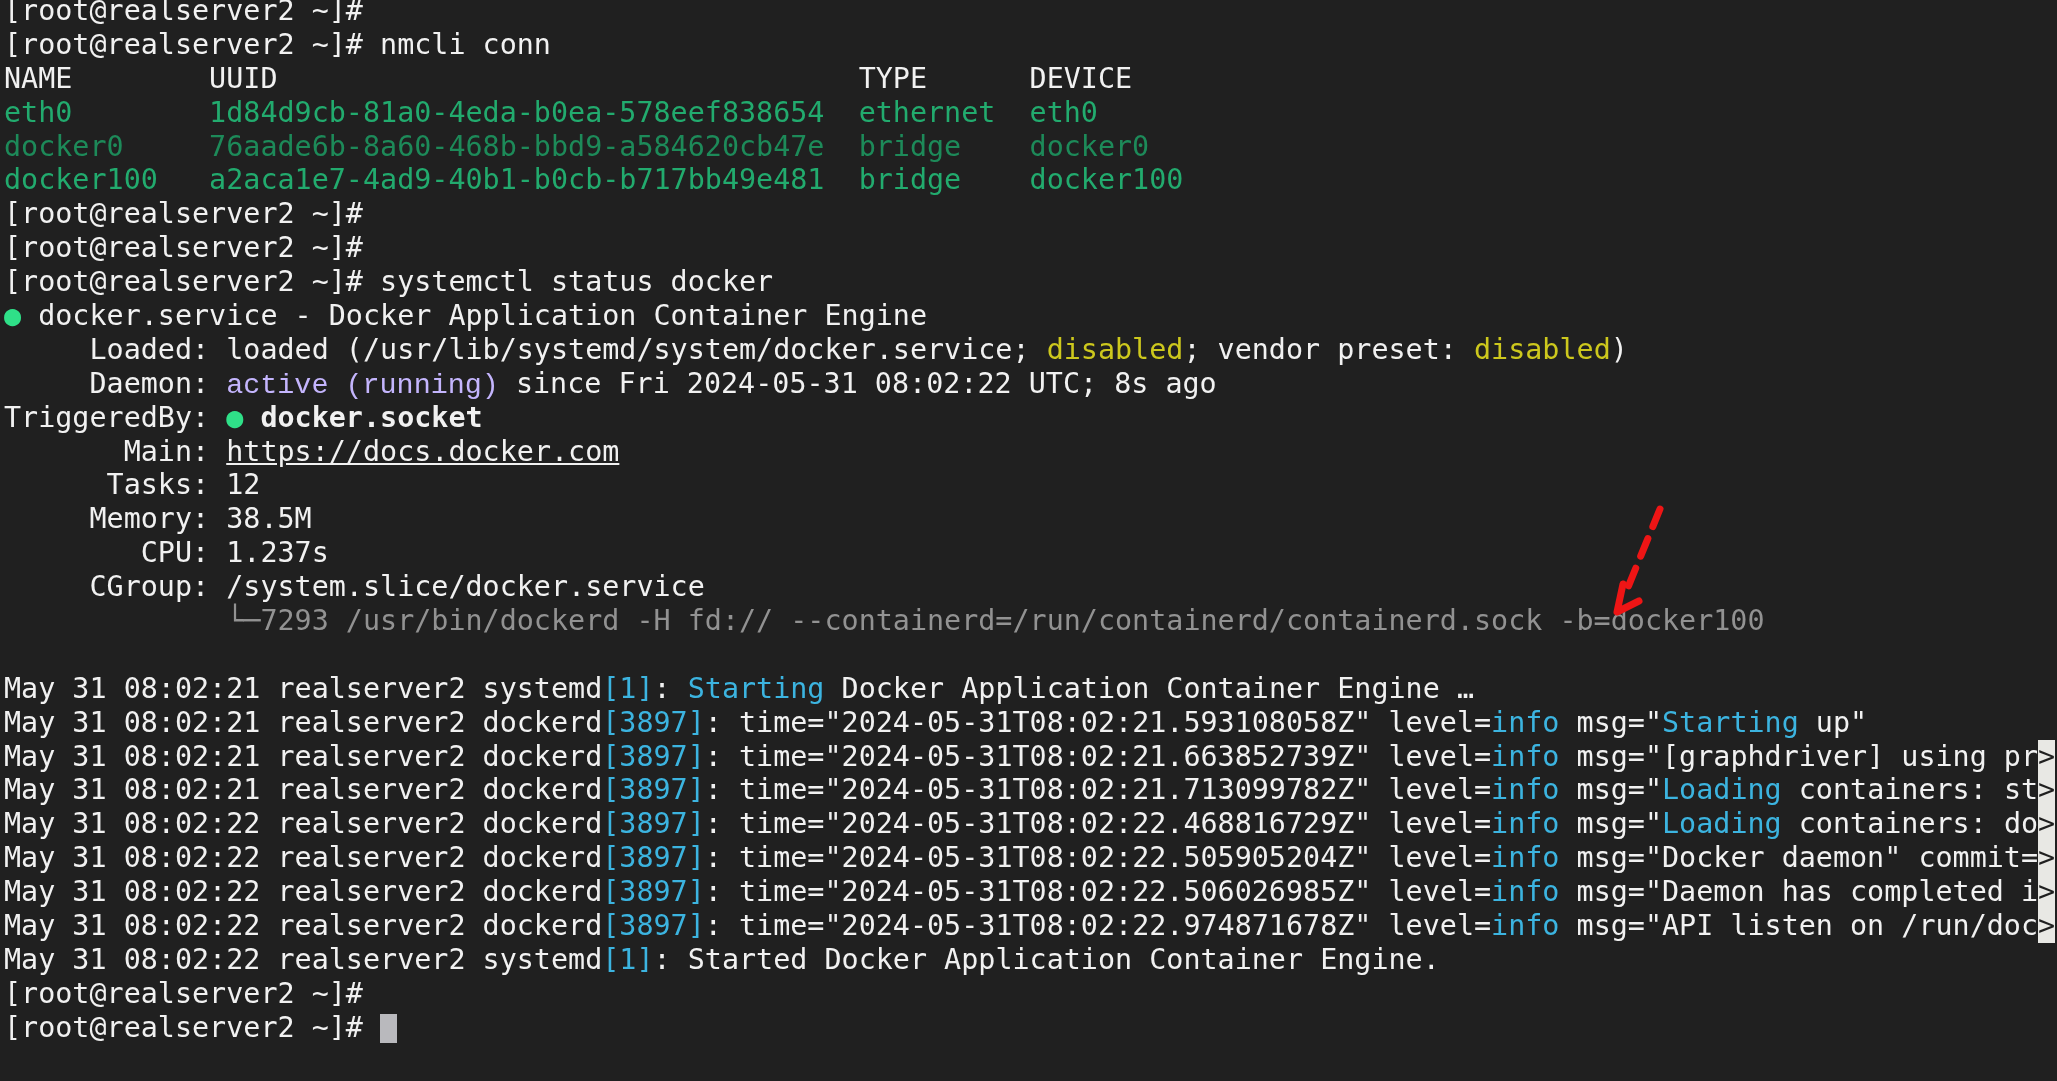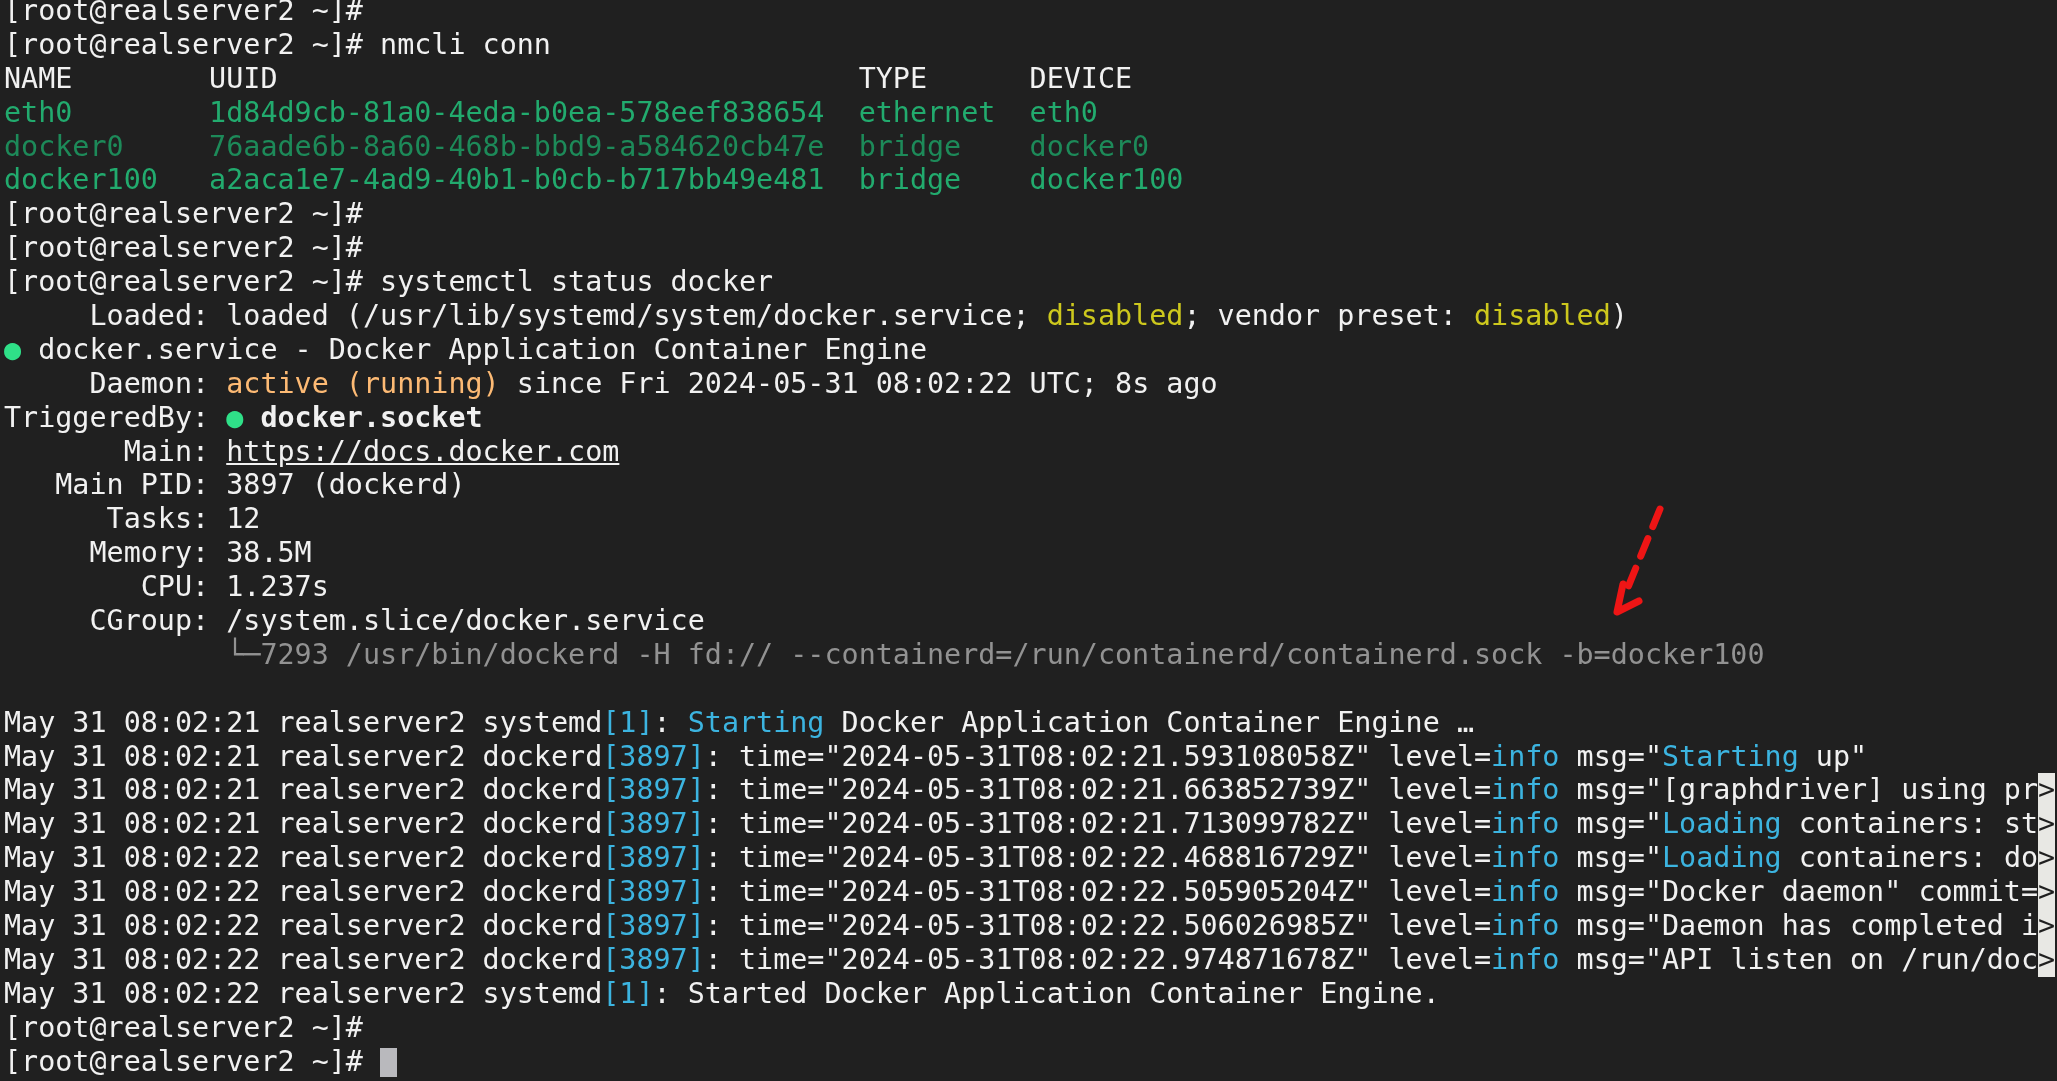--- a/index.html
+++ b/index.html
@@ -58,26 +58,25 @@
   <div id="term">
       <div class="line"><span style="color: rgb(241, 241, 241);">[root@realserver2 ~]#</span></div>
       <div class="line"><span style="color: rgb(241, 241, 241);">[root@realserver2 ~]# nmcli conn</span></div>
       <div class="line"><span style="color: rgb(241, 241, 241);">NAME        UUID                                  TYPE      DEVICE</span></div>
       <div class="line"><span style="color: rgb(34, 171, 110);">eth0        1d84d9cb-81a0-4eda-b0ea-578eef838654  ethernet  eth0</span></div>
       <div class="line"><span style="color: rgb(29, 138, 89);">docker0     76aade6b-8a60-468b-bbd9-a584620cb47e  bridge    docker0</span></div>
       <div class="line"><span style="color: rgb(34, 171, 110);">docker100   a2aca1e7-4ad9-40b1-b0cb-b717bb49e481  bridge    docker100</span></div>
       <div class="line"><span style="color: rgb(241, 241, 241);">[root@realserver2 ~]#</span></div>
       <div class="line"><span style="color: rgb(241, 241, 241);">[root@realserver2 ~]#</span></div>
       <div class="line"><span style="color: rgb(241, 241, 241);">[root@realserver2 ~]# systemctl status docker</span></div>
+      <div class="line"><span style="color: rgb(47, 224, 136);">●</span><span style="color: rgb(241, 241, 241);"> docker.service - Docker Application Container Engine</span></div>
       <div class="line"><span style="color: rgb(241, 241, 241);">     Loaded: loaded (/usr/lib/systemd/system/docker.service; </span><span style="color: rgb(205, 200, 29);">disabled</span><span style="color: rgb(241, 241, 241);">; vendor preset: </span><span style="color: rgb(205, 200, 29);">disabled</span><span style="color: rgb(241, 241, 241);">)</span></div>
-      <div class="line"><span style="color: rgb(47, 224, 136);">●</span><span style="color: rgb(241, 241, 241);"> docker.service - Docker Application Container Engine</span></div>
-      <div class="line"><span style="color: rgb(241, 241, 241);">     Daemon: </span><span style="color: #fdba74;">active (running)</span><span style="color: rgb(241, 241, 241);"> since Fri 2024-05-31 08:02:22 UTC; 8s ago</span></div>
+      <div class="line"><span style="color: rgb(241, 241, 241);">     Daemon: </span><span style="color: #c4b5fd; font-family: Liberation Mono, monospace;">active (running)</span><span style="color: rgb(241, 241, 241);"> since Fri 2024-05-31 08:02:22 UTC; 8s ago</span></div>
       <div class="line"><span style="color: rgb(241, 241, 241);">TriggeredBy: </span><span style="color: rgb(47, 224, 136);">●</span><span style="color: rgb(241, 241, 241); font-weight: bold;"> docker.socket</span></div>
       <div class="line"><span style="color: rgb(241, 241, 241);">       Main: </span><span class="underline" style="color: rgb(241, 241, 241);">https://docs.docker.com</span></div>
-      <div class="line"><span style="color: rgb(241, 241, 241);">   Main PID: 3897 (dockerd)</span></div>
       <div class="line"><span style="color: rgb(241, 241, 241); text-align: center;">      Tasks: 12</span></div>
       <div class="line"><span style="color: rgb(241, 241, 241);">     Memory: 38.5M</span></div>
       <div class="line"><span style="color: rgb(241, 241, 241);">        CPU: 1.237s</span></div>
       <div class="line"><span style="color: rgb(241, 241, 241);">     CGroup: /system.slice/docker.service</span></div>
       <div class="line"><span style="color: rgb(146, 146, 146);">             └─7293 /usr/bin/dockerd -H fd:// --containerd=/run/containerd/containerd.sock -b=docker100</span></div>
       <div class="line"></div>
       <div class="line"><span style="color: rgb(241, 241, 241); text-align: center;">May 31 08:02:21 realserver2 systemd</span><span style="color: rgb(60, 180, 224);">[1]</span><span style="color: rgb(241, 241, 241);">: </span><span style="color: rgb(60, 180, 224);">Starting</span><span style="color: rgb(241, 241, 241);"> Docker Application Container Engine …</span></div>
       <div class="line"><span style="color: rgb(241, 241, 241);">May 31 08:02:21 realserver2 dockerd</span><span style="color: rgb(60, 180, 224);">[3897]</span><span style="color: rgb(241, 241, 241);">: time="2024-05-31T08:02:21.593108058Z" level=</span><span style="color: rgb(60, 180, 224);">info</span><span style="color: rgb(241, 241, 241);"> msg="</span><span style="color: rgb(60, 180, 224);">Starting</span><span style="color: rgb(241, 241, 241);"> up"</span></div>
       <div class="line"><span style="color: rgb(241, 241, 241);">May 31 08:02:21 realserver2 dockerd</span><span style="color: rgb(60, 180, 224);">[3897]</span><span style="color: rgb(241, 241, 241);">: time="2024-05-31T08:02:21.663852739Z" level=</span><span style="color: rgb(60, 180, 224);">info</span><span style="color: rgb(241, 241, 241);"> msg="[graphdriver] using pr</span><span class="reverse">&gt;</span></div>
       <div class="line"><span style="color: rgb(241, 241, 241);">May 31 08:02:21 realserver2 dockerd</span><span style="color: rgb(60, 180, 224);">[3897]</span><span style="color: rgb(241, 241, 241);">: time="2024-05-31T08:02:21.713099782Z" level=</span><span style="color: rgb(60, 180, 224);">info</span><span style="color: rgb(241, 241, 241);"> msg="</span><span style="color: rgb(60, 180, 224);">Loading</span><span style="color: rgb(241, 241, 241);"> containers: st</span><span class="reverse">&gt;</span></div>

